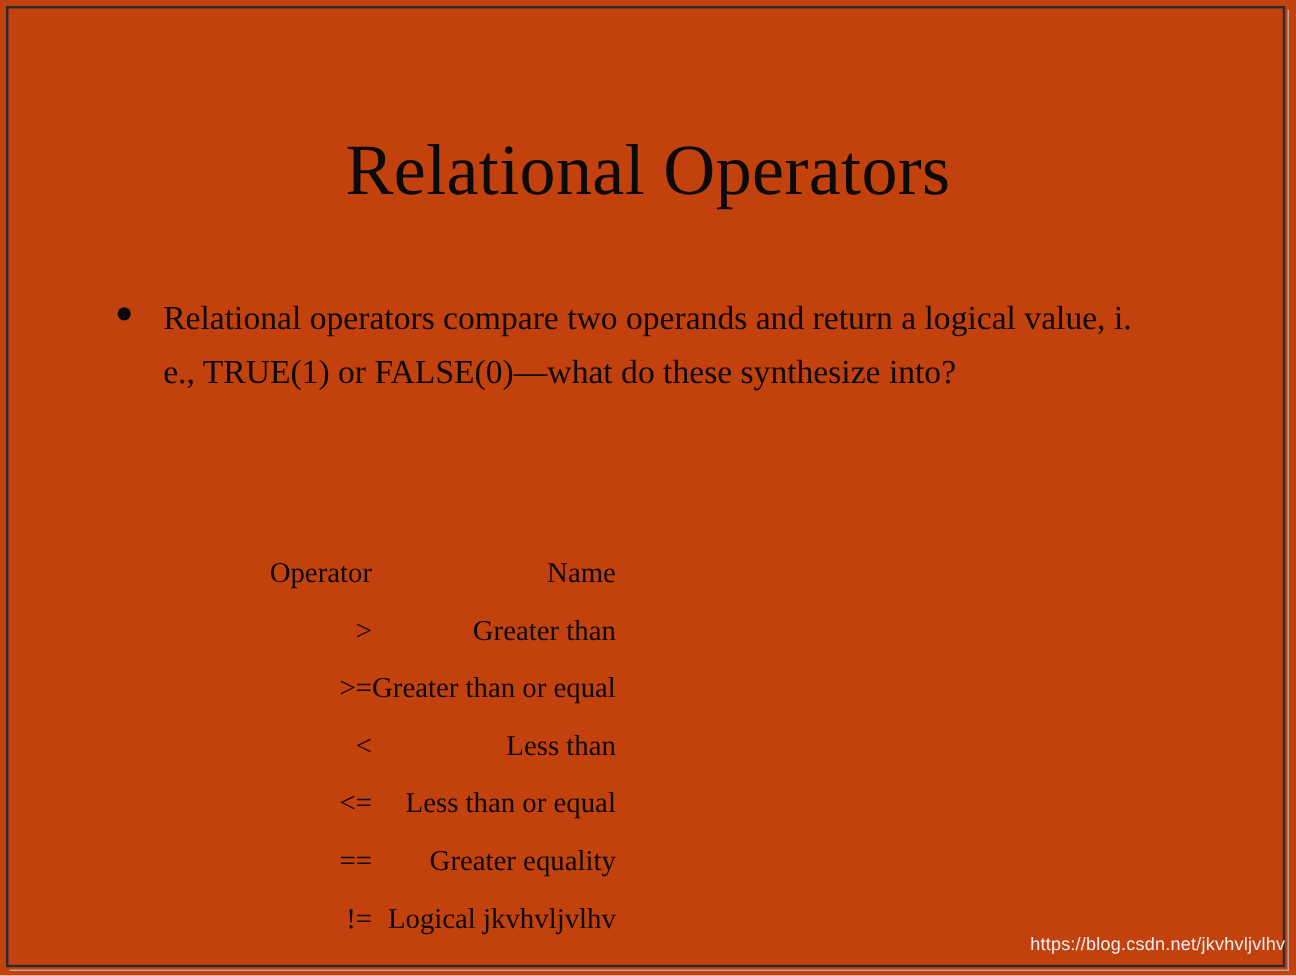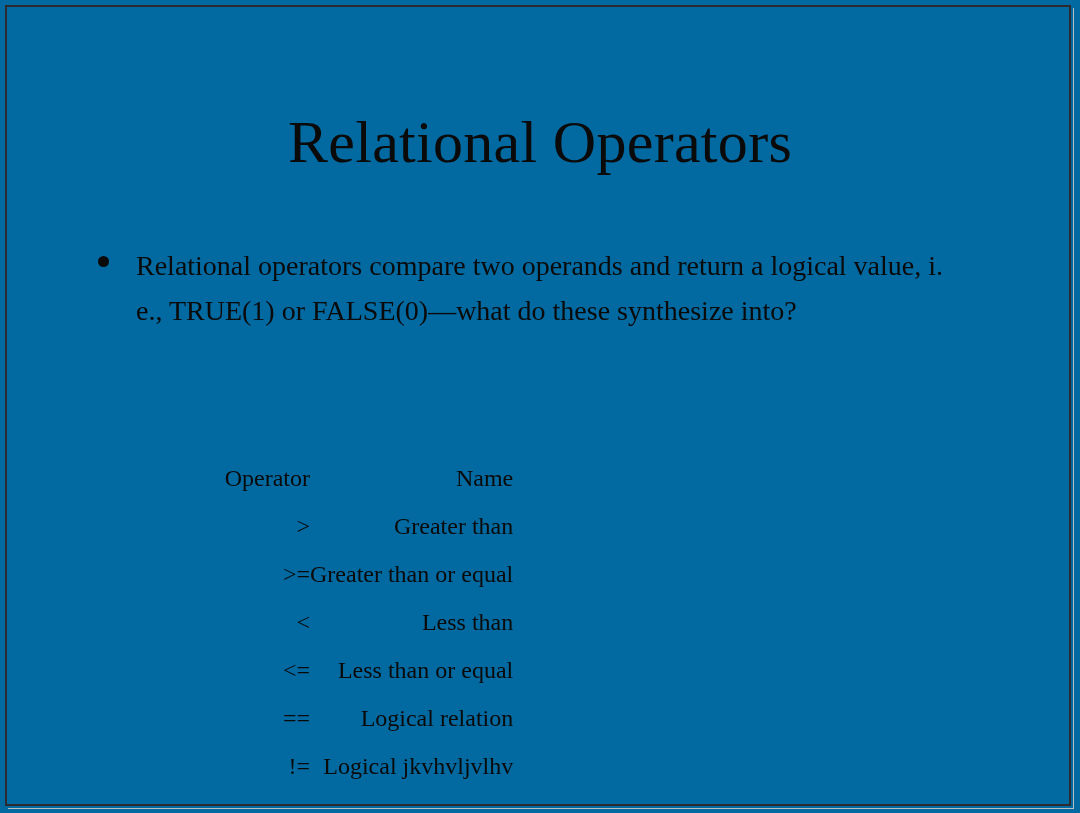--- a/index.html
+++ b/index.html
@@ -10,21 +10,21 @@
   }
   body {
     font-family: "Liberation Serif", "DejaVu Serif", serif;
     -webkit-font-smoothing: antialiased;
   }
 
   #slide {
     position: relative;
     width: 1080px;
     height: 813px;
-    background: #0369a1;
+    background: #c2410c;
     overflow: hidden;
   }
 
   
   .slide-frame {
     position: absolute;
     left: 5px;
     top: 5px;
     width: 1066px;
     height: 801px;
@@ -178,23 +178,24 @@
       <tr>
         <td class="col-op">&lt;</td>
         <td class="col-name">Less than</td>
       </tr>
       <tr>
         <td class="col-op">&lt;=</td>
         <td class="col-name">Less than or equal</td>
       </tr>
       <tr>
         <td class="col-op">==</td>
-        <td class="col-name">Logical relation</td>
+        <td class="col-name">Greater equality</td>
       </tr>
       <tr>
         <td class="col-op">!=</td>
         <td class="col-name">Logical jkvhvljvlhv</td>
       </tr>
     </tbody>
   </table>
 
+  <div class="watermark">https://blog.csdn.net/jkvhvljvlhv</div>
 
 </div>
 
 </body></html>

